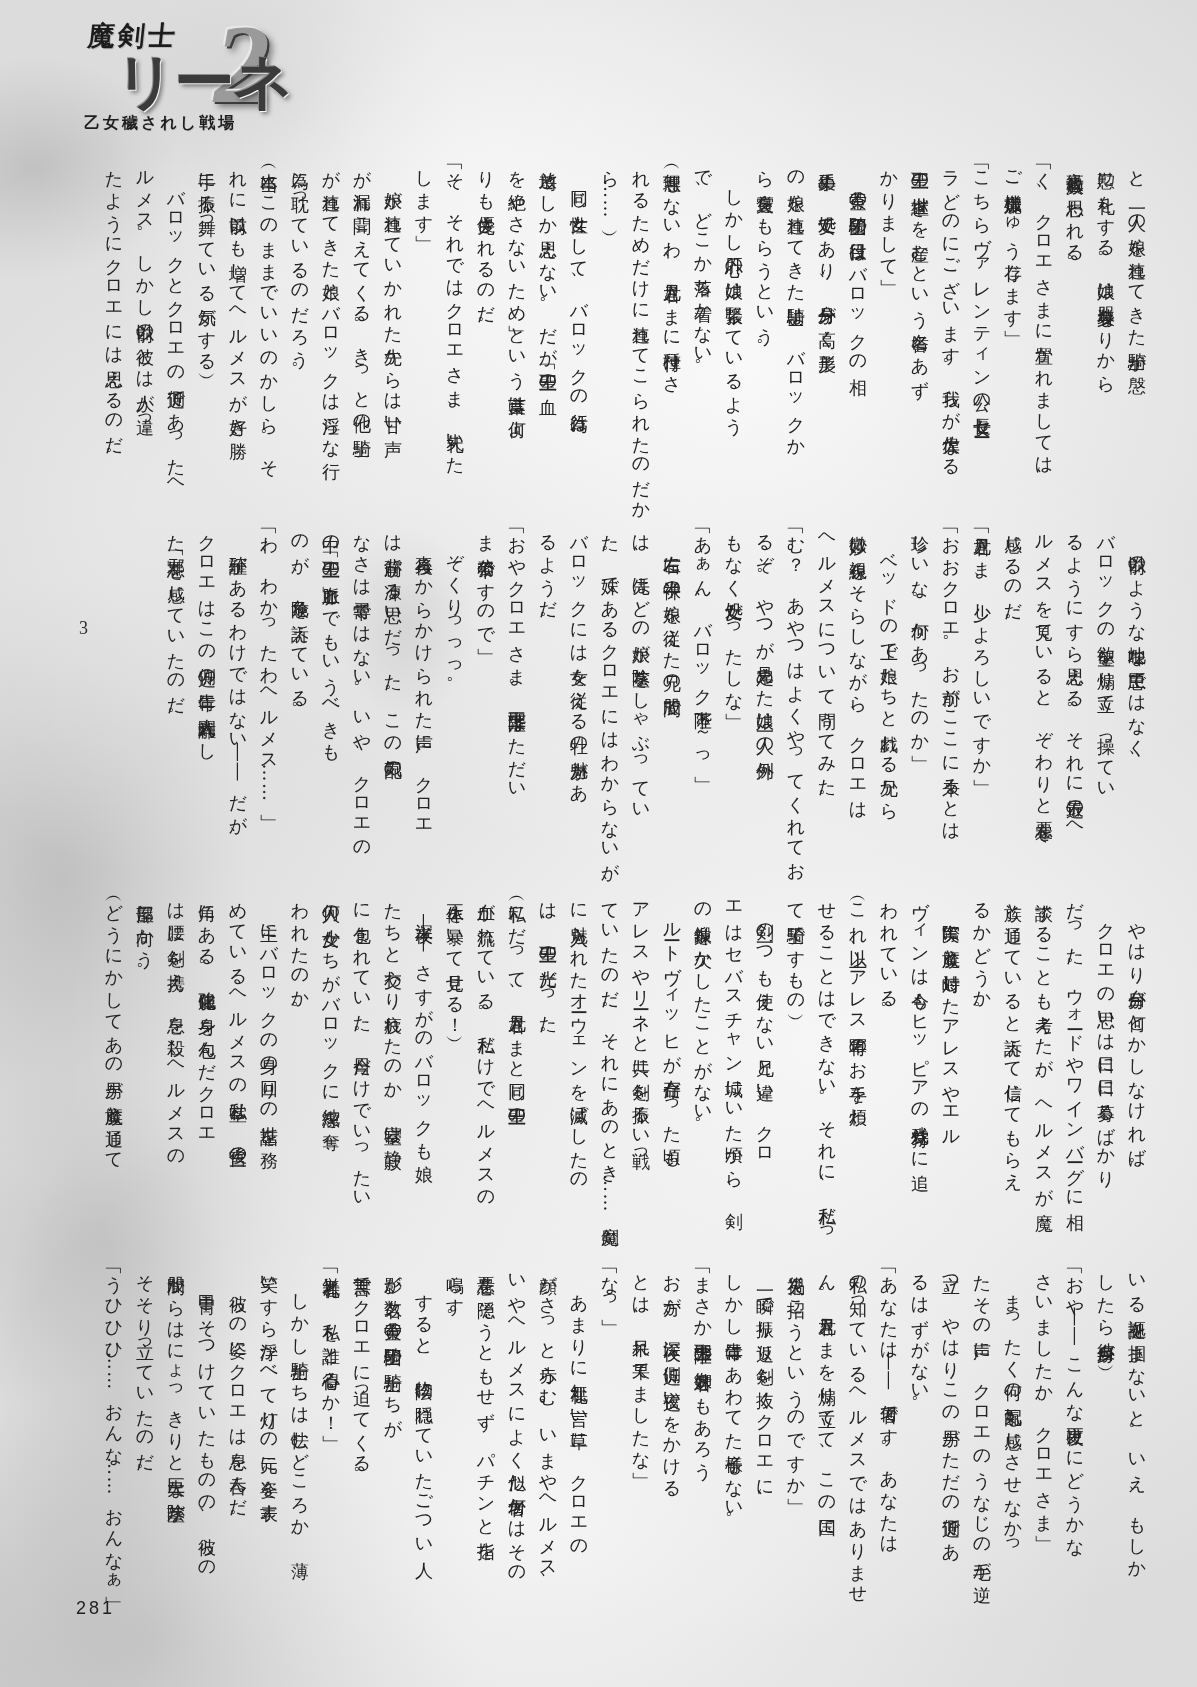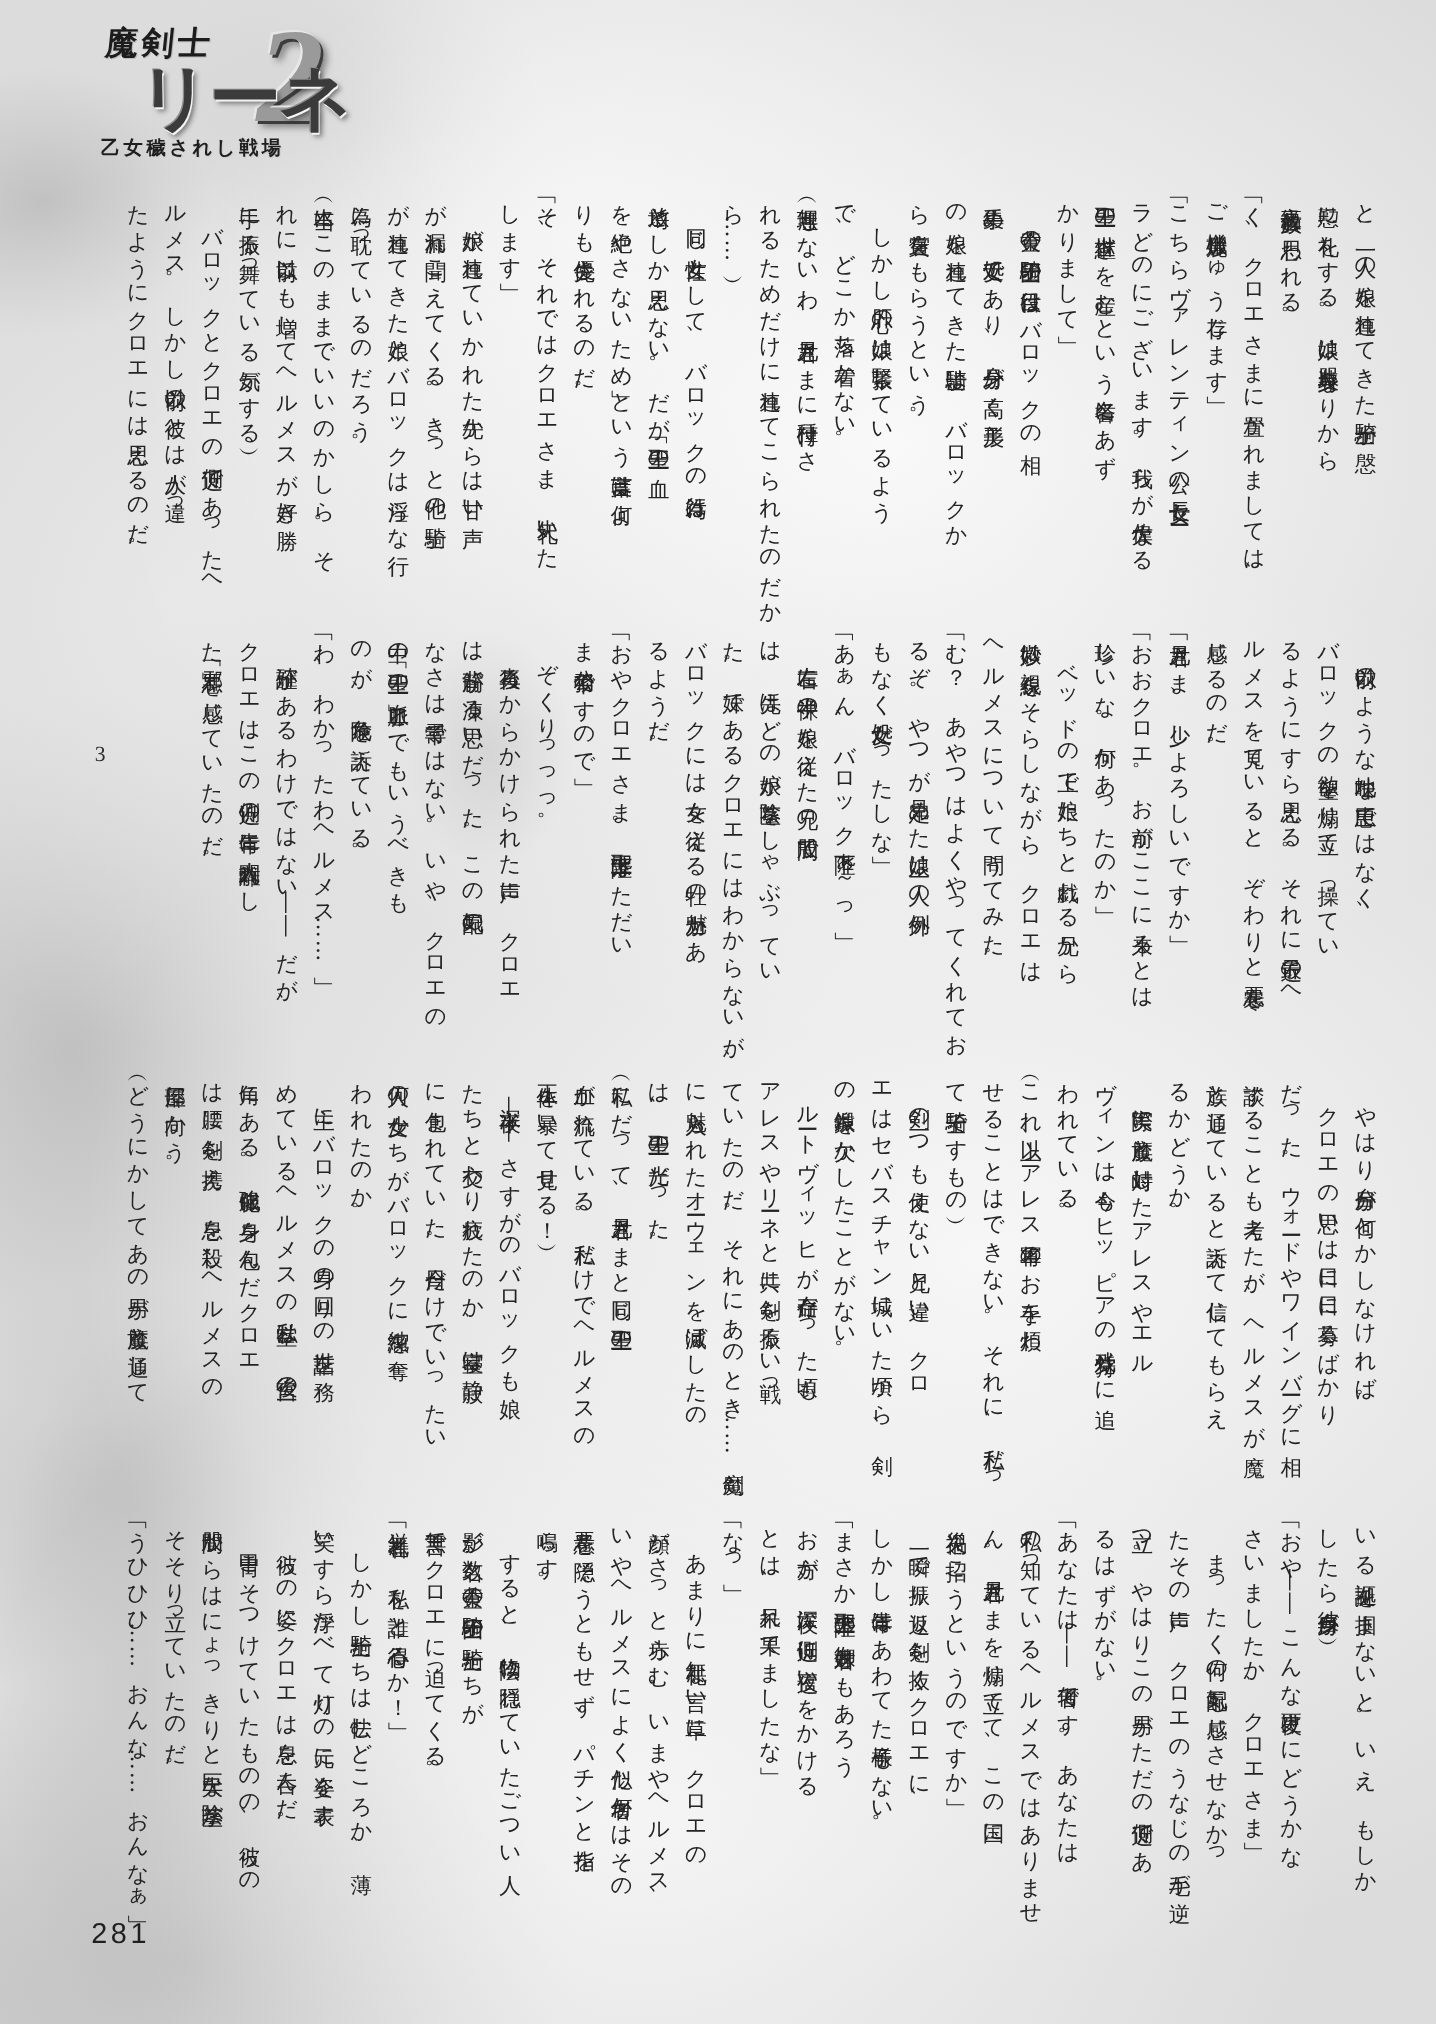--- a/index.html
+++ b/index.html
@@ -75,21 +75,21 @@
 
   
   .marker{
     position:absolute;left:79px;top:618px;
     font-family:"Liberation Serif",serif;
     font-size:18px;color:#2d2d2d;
   }
   .pagenum{
     position:absolute;left:76px;top:1598px;
     font-family:"Liberation Sans",sans-serif;
-    font-size:24px;letter-spacing:3px;color:#1f1f1f;
+    font-size:18px;letter-spacing:3px;color:#1f1f1f;
   }
 </style>
 </head>
 <body>
 
 <div class="page">
 
   <div class="logo">
     <span class="logo-top">魔剣士</span>
     <span class="logo-num">2</span>

